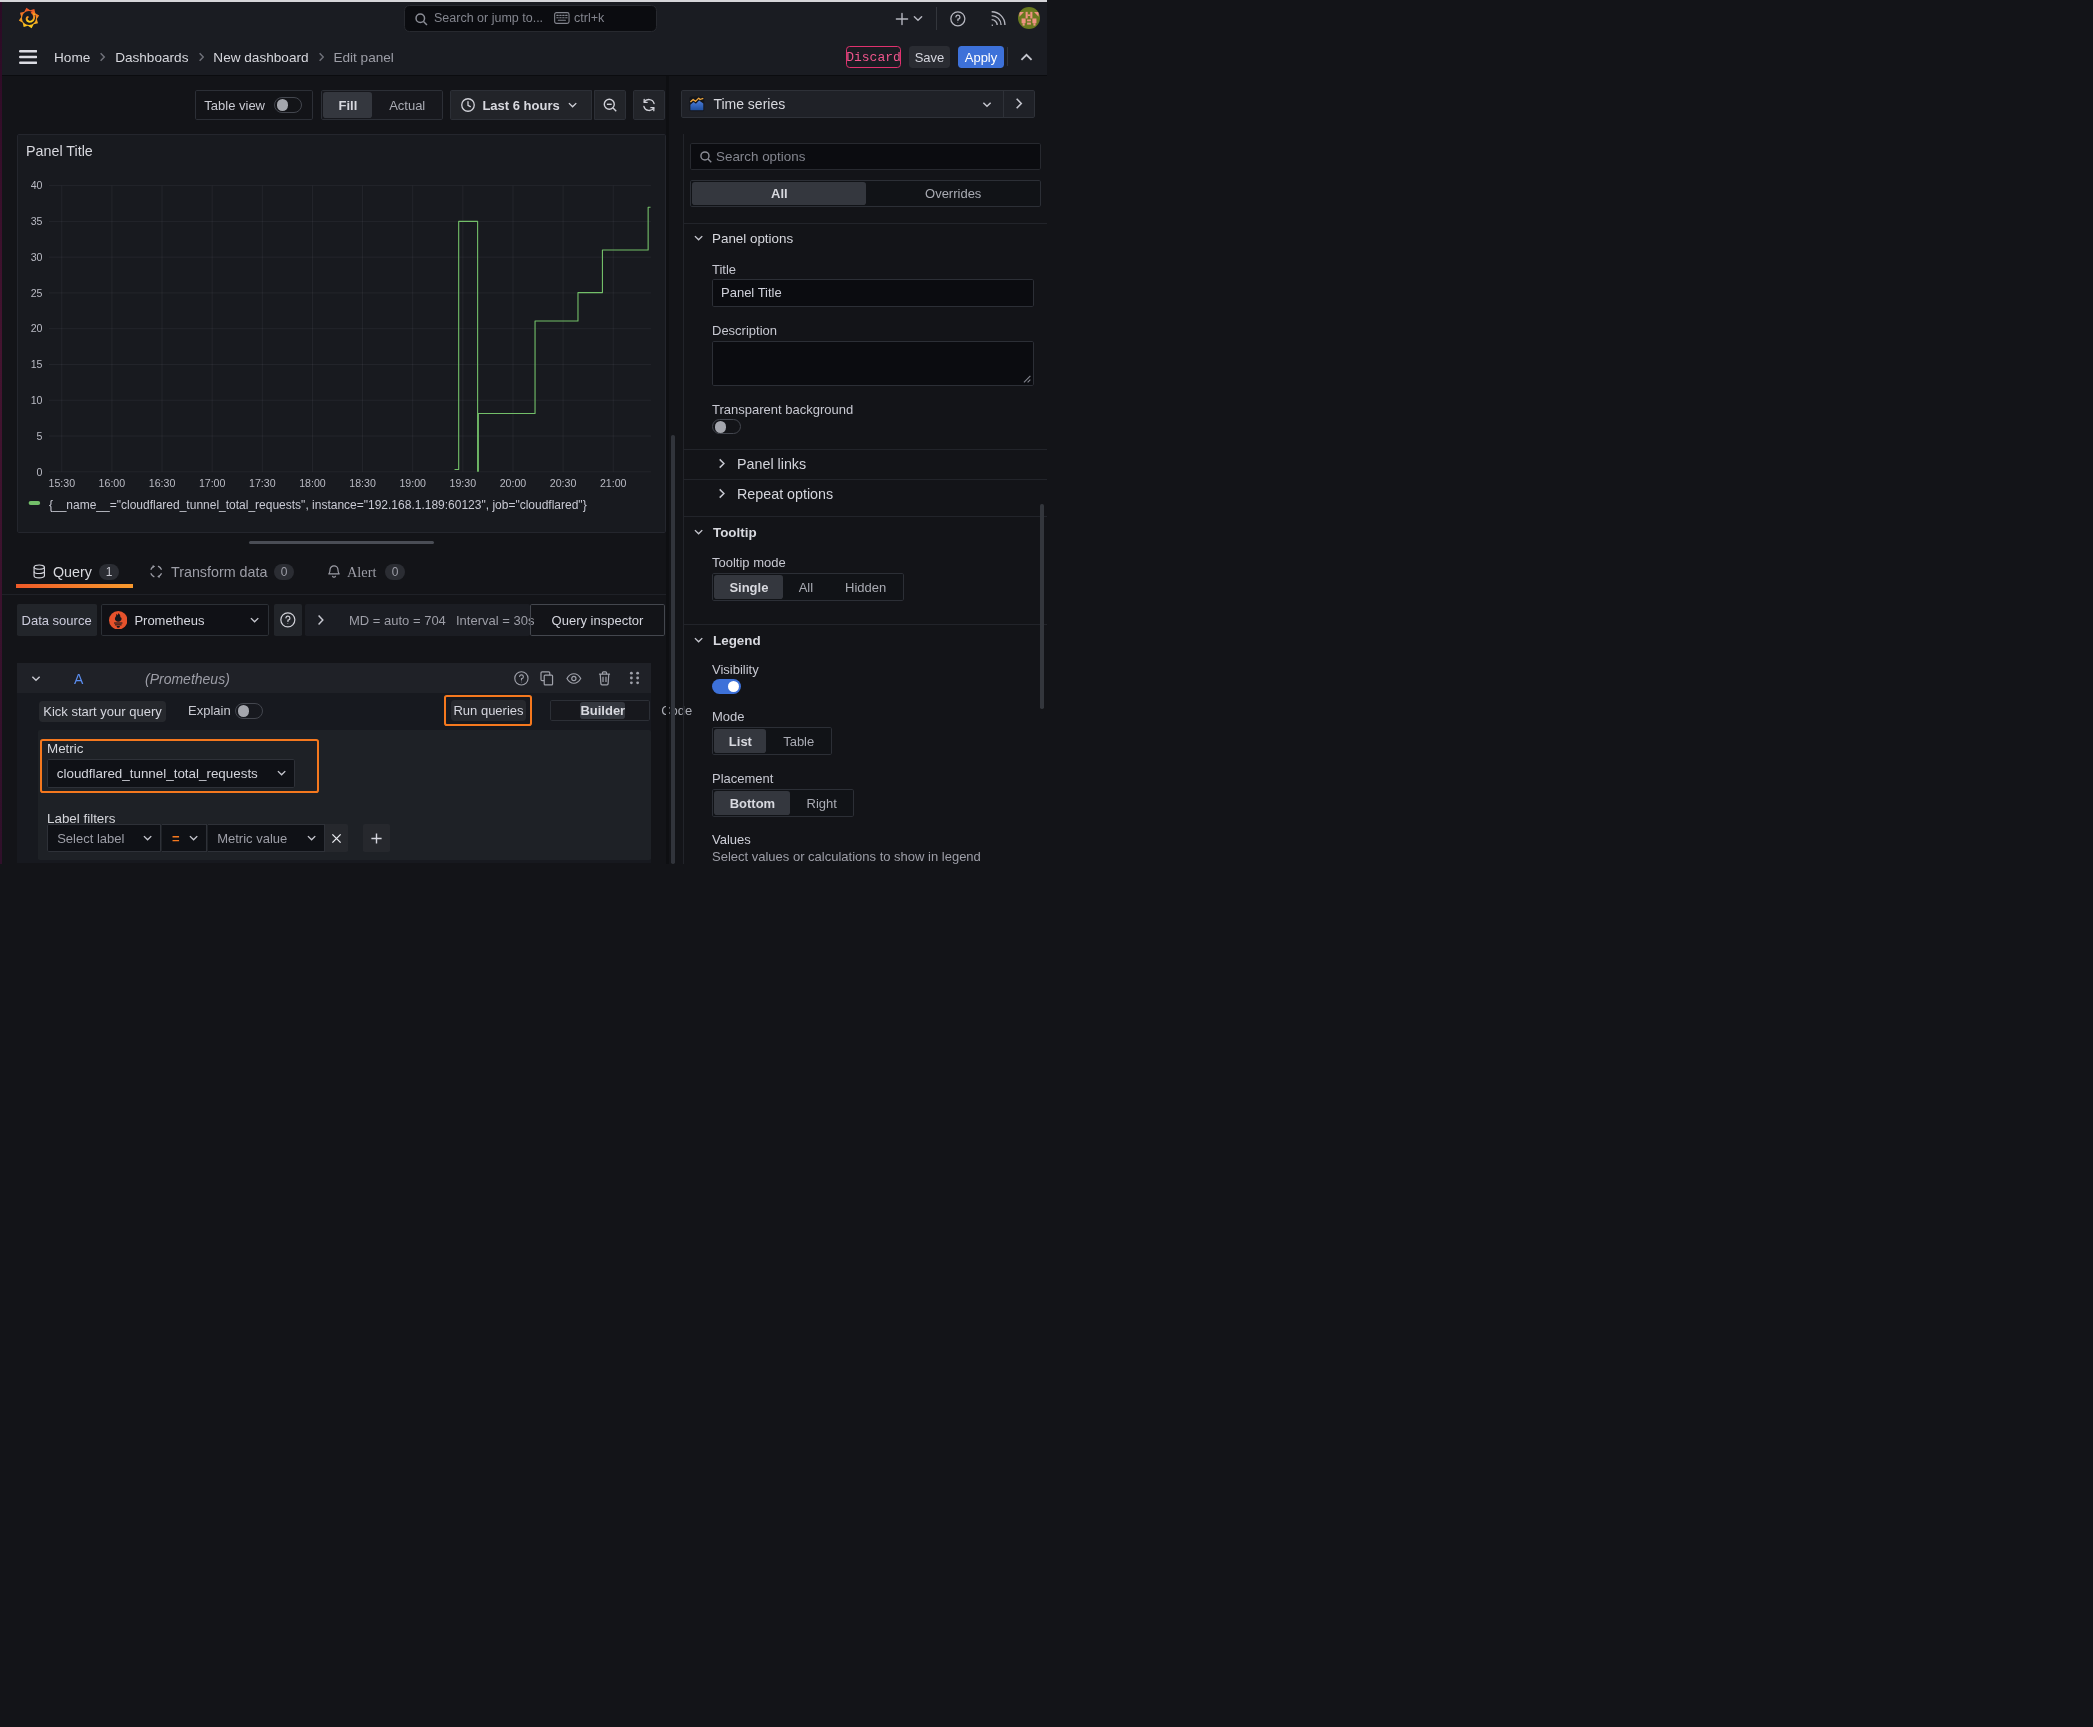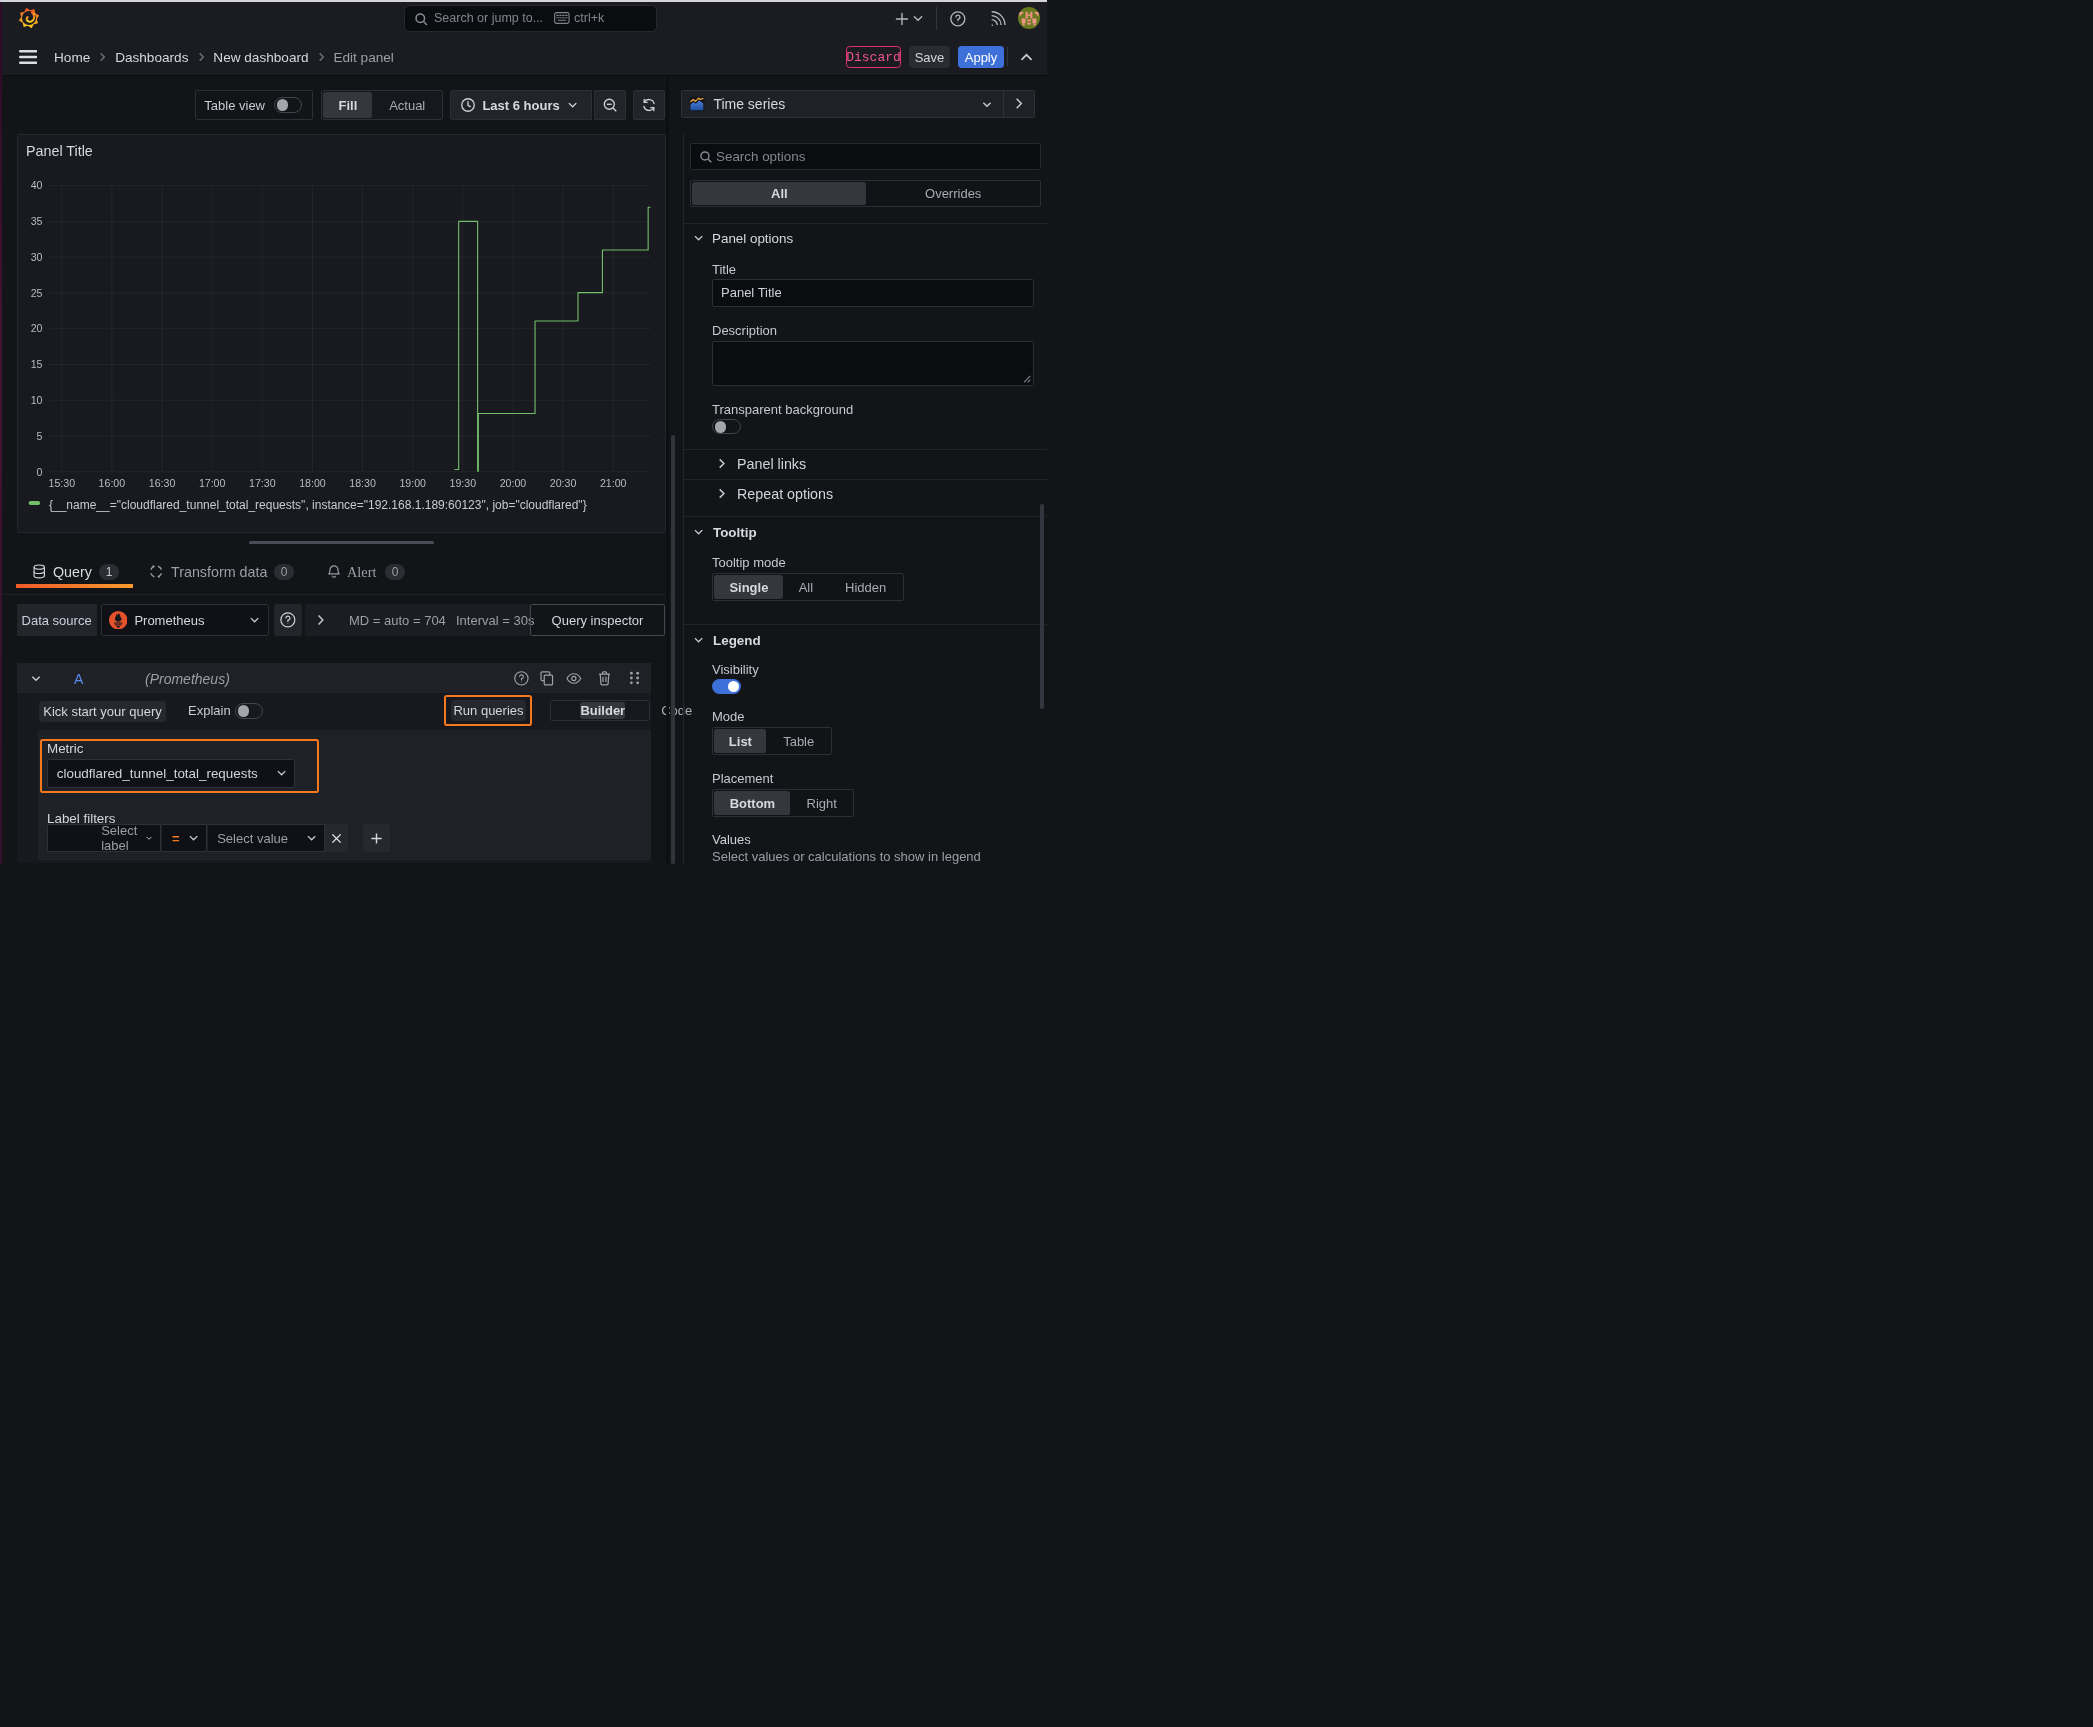--- a/index.html
+++ b/index.html
@@ -323,34 +323,34 @@
 <div class="abs" style="left:38px;top:730px;width:613px;height:130px;background:#1e2126;border-radius:1.8px;"></div>
 <div class="abs" style="left:47px;top:741px;font-size:13.4px;color:#d5d6db;">Metric</div>
 <div class="abs flex" style="left:47px;top:759px;width:248px;height:29px;background:#0f1116;border:0.9px solid #2e3138;border-radius:1.8px;box-sizing:border-box;">
   <span style="margin-left:8.8px;font-size:13.4px;color:#d3d4db;">cloudflared_tunnel_total_requests</span>
   <svg style="margin-left:auto;margin-right:8.3px;" width="9.2" height="6.5" viewBox="0 0 10 7" fill="none" stroke="#c6c7cf" stroke-width="1.5">
       <path d="M1 1.2 L5 5.2 L9 1.2"></path>
     </svg>
 </div>
 <div class="abs" style="left:40px;top:739px;width:279px;height:54px;border:2.3px solid #f5781e;border-radius:2.8px;box-sizing:border-box;"></div>
 <div class="abs" style="left:47px;top:811px;font-size:13.4px;color:#d5d6db;">Label filters</div>
-<div class="abs flex" style="left:47px;top:824px;width:114px;height:28px;background:#0f1116;border:0.9px solid #2e3138;border-radius:1.8px 0 0 1.8px;box-sizing:border-box;padding-left:44px;">
+<div class="abs flex" style="left:47px;top:824px;width:114px;height:28px;background:#0f1116;border:0.9px solid #2e3138;border-radius:1.8px 0 0 1.8px;box-sizing:border-box;">
   <span style="margin-left:9.2px;font-size:13px;color:#9d9ea7;">Select label</span>
   <svg style="margin-left:auto;margin-right:7.4px;" width="9.2" height="6.5" viewBox="0 0 10 7" fill="none" stroke="#c6c7cf" stroke-width="1.5">
       <path d="M1 1.2 L5 5.2 L9 1.2"></path>
     </svg>
 </div>
 <div class="abs flex" style="left:162px;top:824px;width:45px;height:28px;background:#0f1116;border:0.9px solid #2e3138;border-left:none;border-radius:0;box-sizing:border-box;">
   <span style="margin-left:10px;font-size:13px;color:#f5781e;font-weight:600;">=</span>
   <svg style="margin-left:auto;margin-right:7.4px;" width="9.2" height="6.5" viewBox="0 0 10 7" fill="none" stroke="#c6c7cf" stroke-width="1.5">
       <path d="M1 1.2 L5 5.2 L9 1.2"></path>
     </svg>
 </div>
 <div class="abs flex" style="left:208px;top:824px;width:117px;height:28px;background:#0f1116;border:0.9px solid #2e3138;border-left:none;border-radius:0;box-sizing:border-box;">
-  <span style="margin-left:9.2px;font-size:13px;color:#9d9ea7;">Select value</span>
+  <span style="margin-left:9.2px;font-size:13px;color:#9d9ea7;">Metric value</span>
   <svg style="margin-left:auto;margin-right:7.4px;" width="9.2" height="6.5" viewBox="0 0 10 7" fill="none" stroke="#c6c7cf" stroke-width="1.5">
       <path d="M1 1.2 L5 5.2 L9 1.2"></path>
     </svg>
 </div>
 <div class="abs flex" style="left:325px;top:824px;width:23px;height:28px;background:#26282d;border-radius:0 1.8px 1.8px 0;justify-content:center;">
   <svg width="11" height="11" viewBox="0 0 12 12" stroke="#e8e9ee" stroke-width="1.5">
       <path d="M1.5 1.5 L10.5 10.5 M10.5 1.5 L1.5 10.5"></path>
     </svg>
 </div>
 <div class="abs flex" style="left:363px;top:824px;width:27px;height:28px;background:#26282d;border-radius:1.8px;justify-content:center;">

